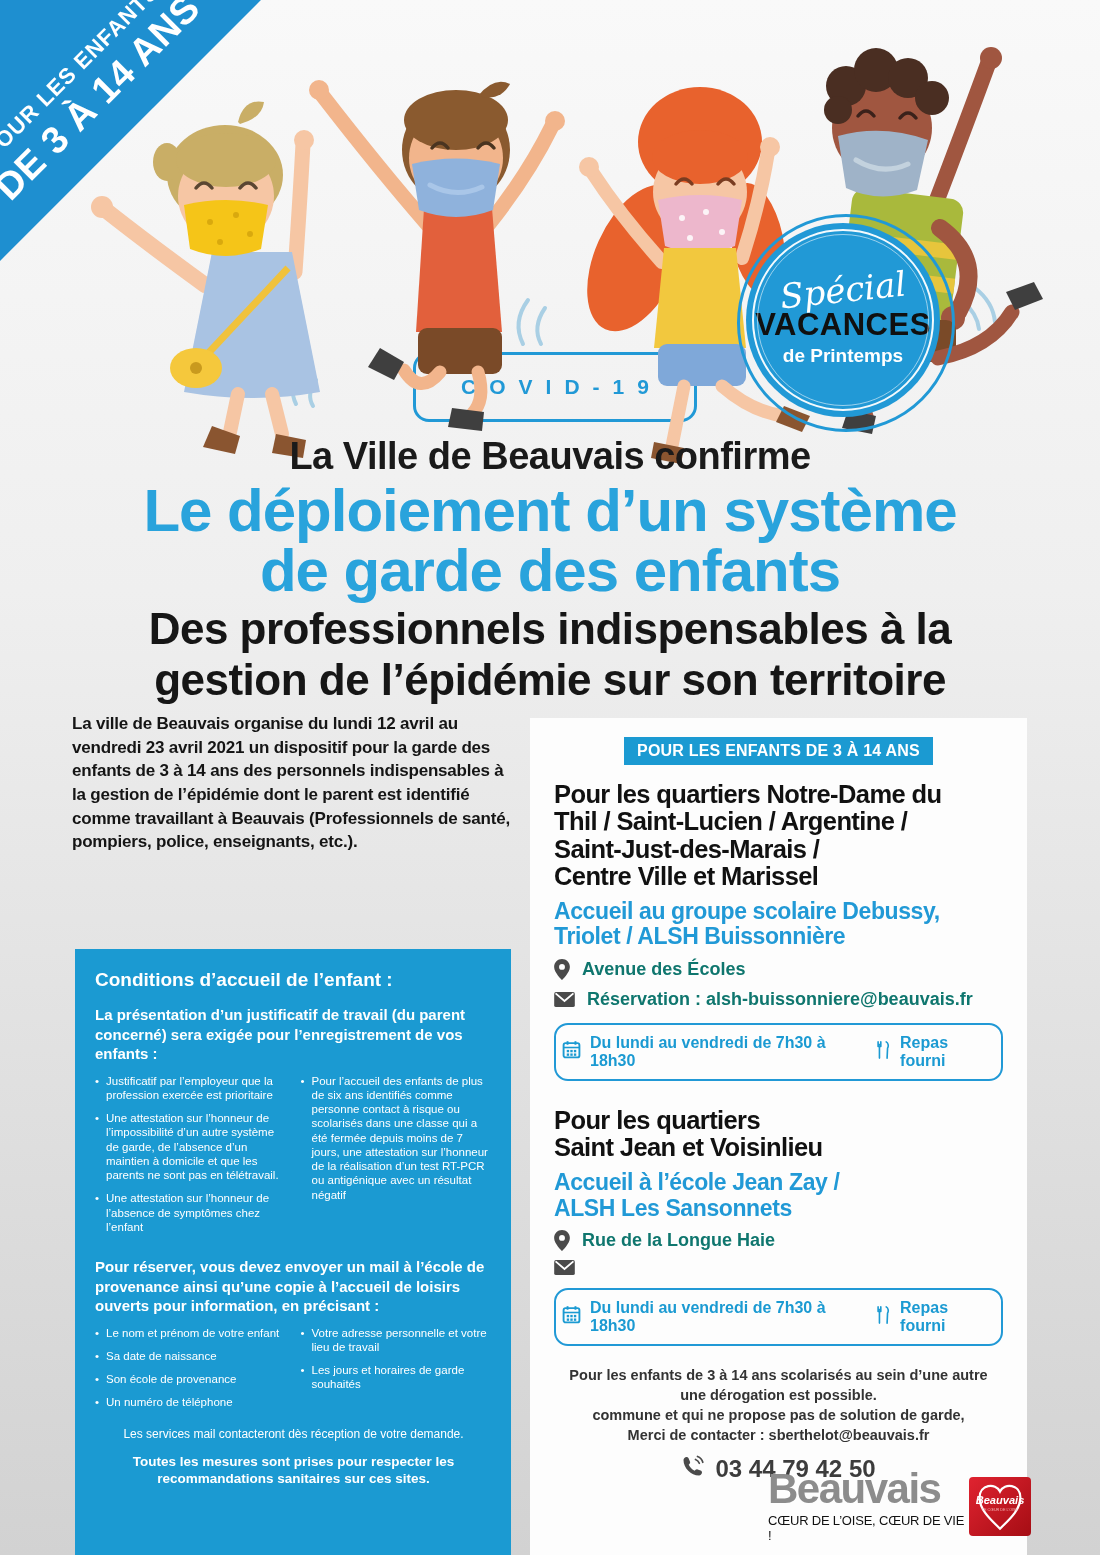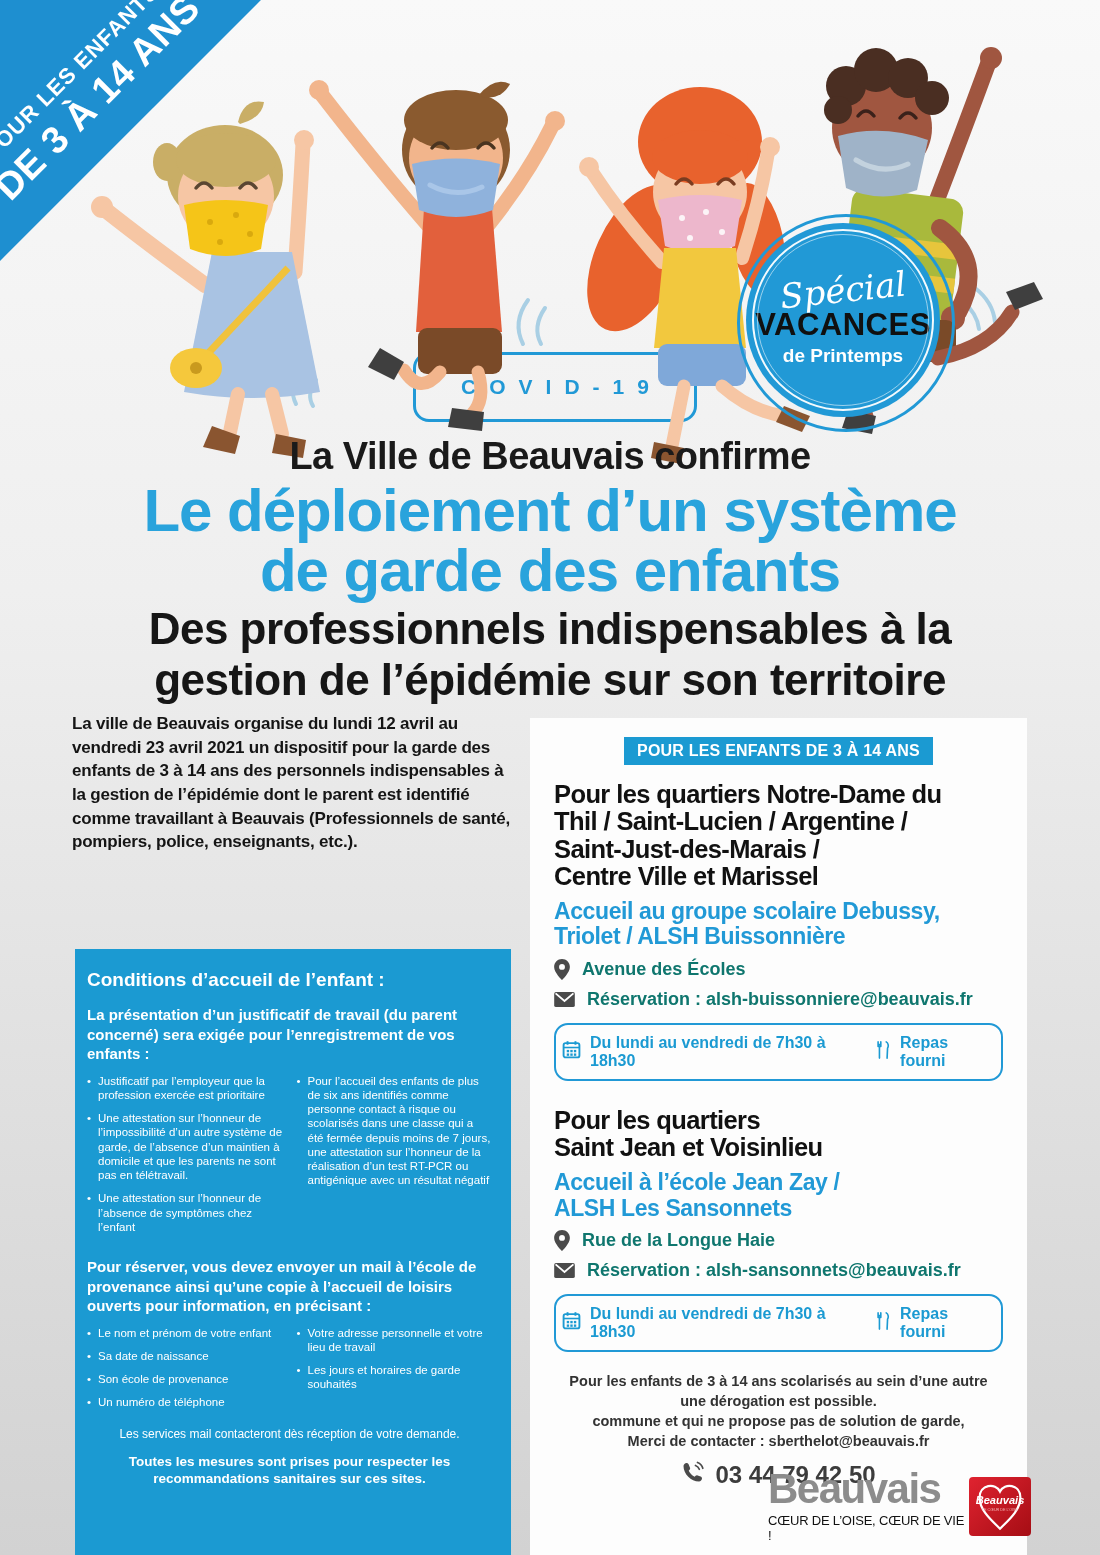--- a/index.html
+++ b/index.html
@@ -34,21 +34,21 @@
   .title{position:absolute;left:0;right:0;top:481px;text-align:center;color:#29a3dc;font-weight:bold;
          font-size:60px;line-height:60px;letter-spacing:-1px;z-index:5;}
   .subtitle{position:absolute;left:0;right:0;top:603px;text-align:center;color:#161616;font-weight:600;
             font-size:44px;line-height:51px;letter-spacing:-.5px;z-index:5;}
   .nw{display:block;white-space:nowrap;}
   
   .intro{position:absolute;left:72px;top:712px;width:446px;font-size:17px;font-weight:600;line-height:1.39;
          color:#151515;letter-spacing:-.2px;}
   
   .bluebox{position:absolute;left:75px;top:949px;width:436px;height:606px;background:#1b9ad2;color:#fff;
-           box-sizing:border-box;padding:20px 19px 0 12px;}
+           box-sizing:border-box;padding:20px 19px 0 20px;}
   .bluebox h2{margin:0 0 14px 0;font-size:19px;font-weight:bold;}
   .bx-intro{font-size:15px;font-weight:bold;line-height:1.3;margin-bottom:10px;}
   .cols{display:flex;gap:14px;}
   .cols ul{list-style:none;margin:0;padding:0;flex:1;font-size:11.5px;font-weight:500;line-height:1.24;}
   .cols li{position:relative;padding-left:11px;margin-bottom:9px;}
   .cols li::before{content:"\2022";position:absolute;left:0;}
   .bx-reserve{margin-top:14px;}
   .bx-services{text-align:center;font-size:12px;margin:8px 0 12px;}
   .bx-bold{text-align:center;font-weight:bold;font-size:13.5px;line-height:1.3;width:86%;margin:0 auto;}
   
@@ -328,21 +328,20 @@
         </span>
         <span>Rue de la Longue Haie</span>
       </div>
       <div class="row">
         <span class="ic">
           <svg width="21" height="15" viewBox="0 0 22 16">
               <rect width="22" height="16" rx="2" fill="#4a4a4a"></rect>
               <path d="M1.5 1.5 11 9.5 20.5 1.5" stroke="#fff" stroke-width="2" fill="none"></path>
             </svg>
         </span>
-        <span>Réservation : alsh-sansonnets@beauvais.fr</span>
       </div>
       <div class="pill">
         <span class="ic">
           <svg width="19" height="19" viewBox="0 0 24 24">
               <rect x="2" y="4" width="20" height="18" rx="2.5" fill="none" stroke="#1b9ad2" stroke-width="2.4"></rect>
               <line x1="2" y1="9.5" x2="22" y2="9.5" stroke="#1b9ad2" stroke-width="2"></line>
               <line x1="7" y1="1.5" x2="7" y2="6" stroke="#1b9ad2" stroke-width="2.4"></line>
               <line x1="17" y1="1.5" x2="17" y2="6" stroke="#1b9ad2" stroke-width="2.4"></line>
               <g fill="#1b9ad2">
                 <rect x="6" y="12.5" width="3" height="3"></rect>

